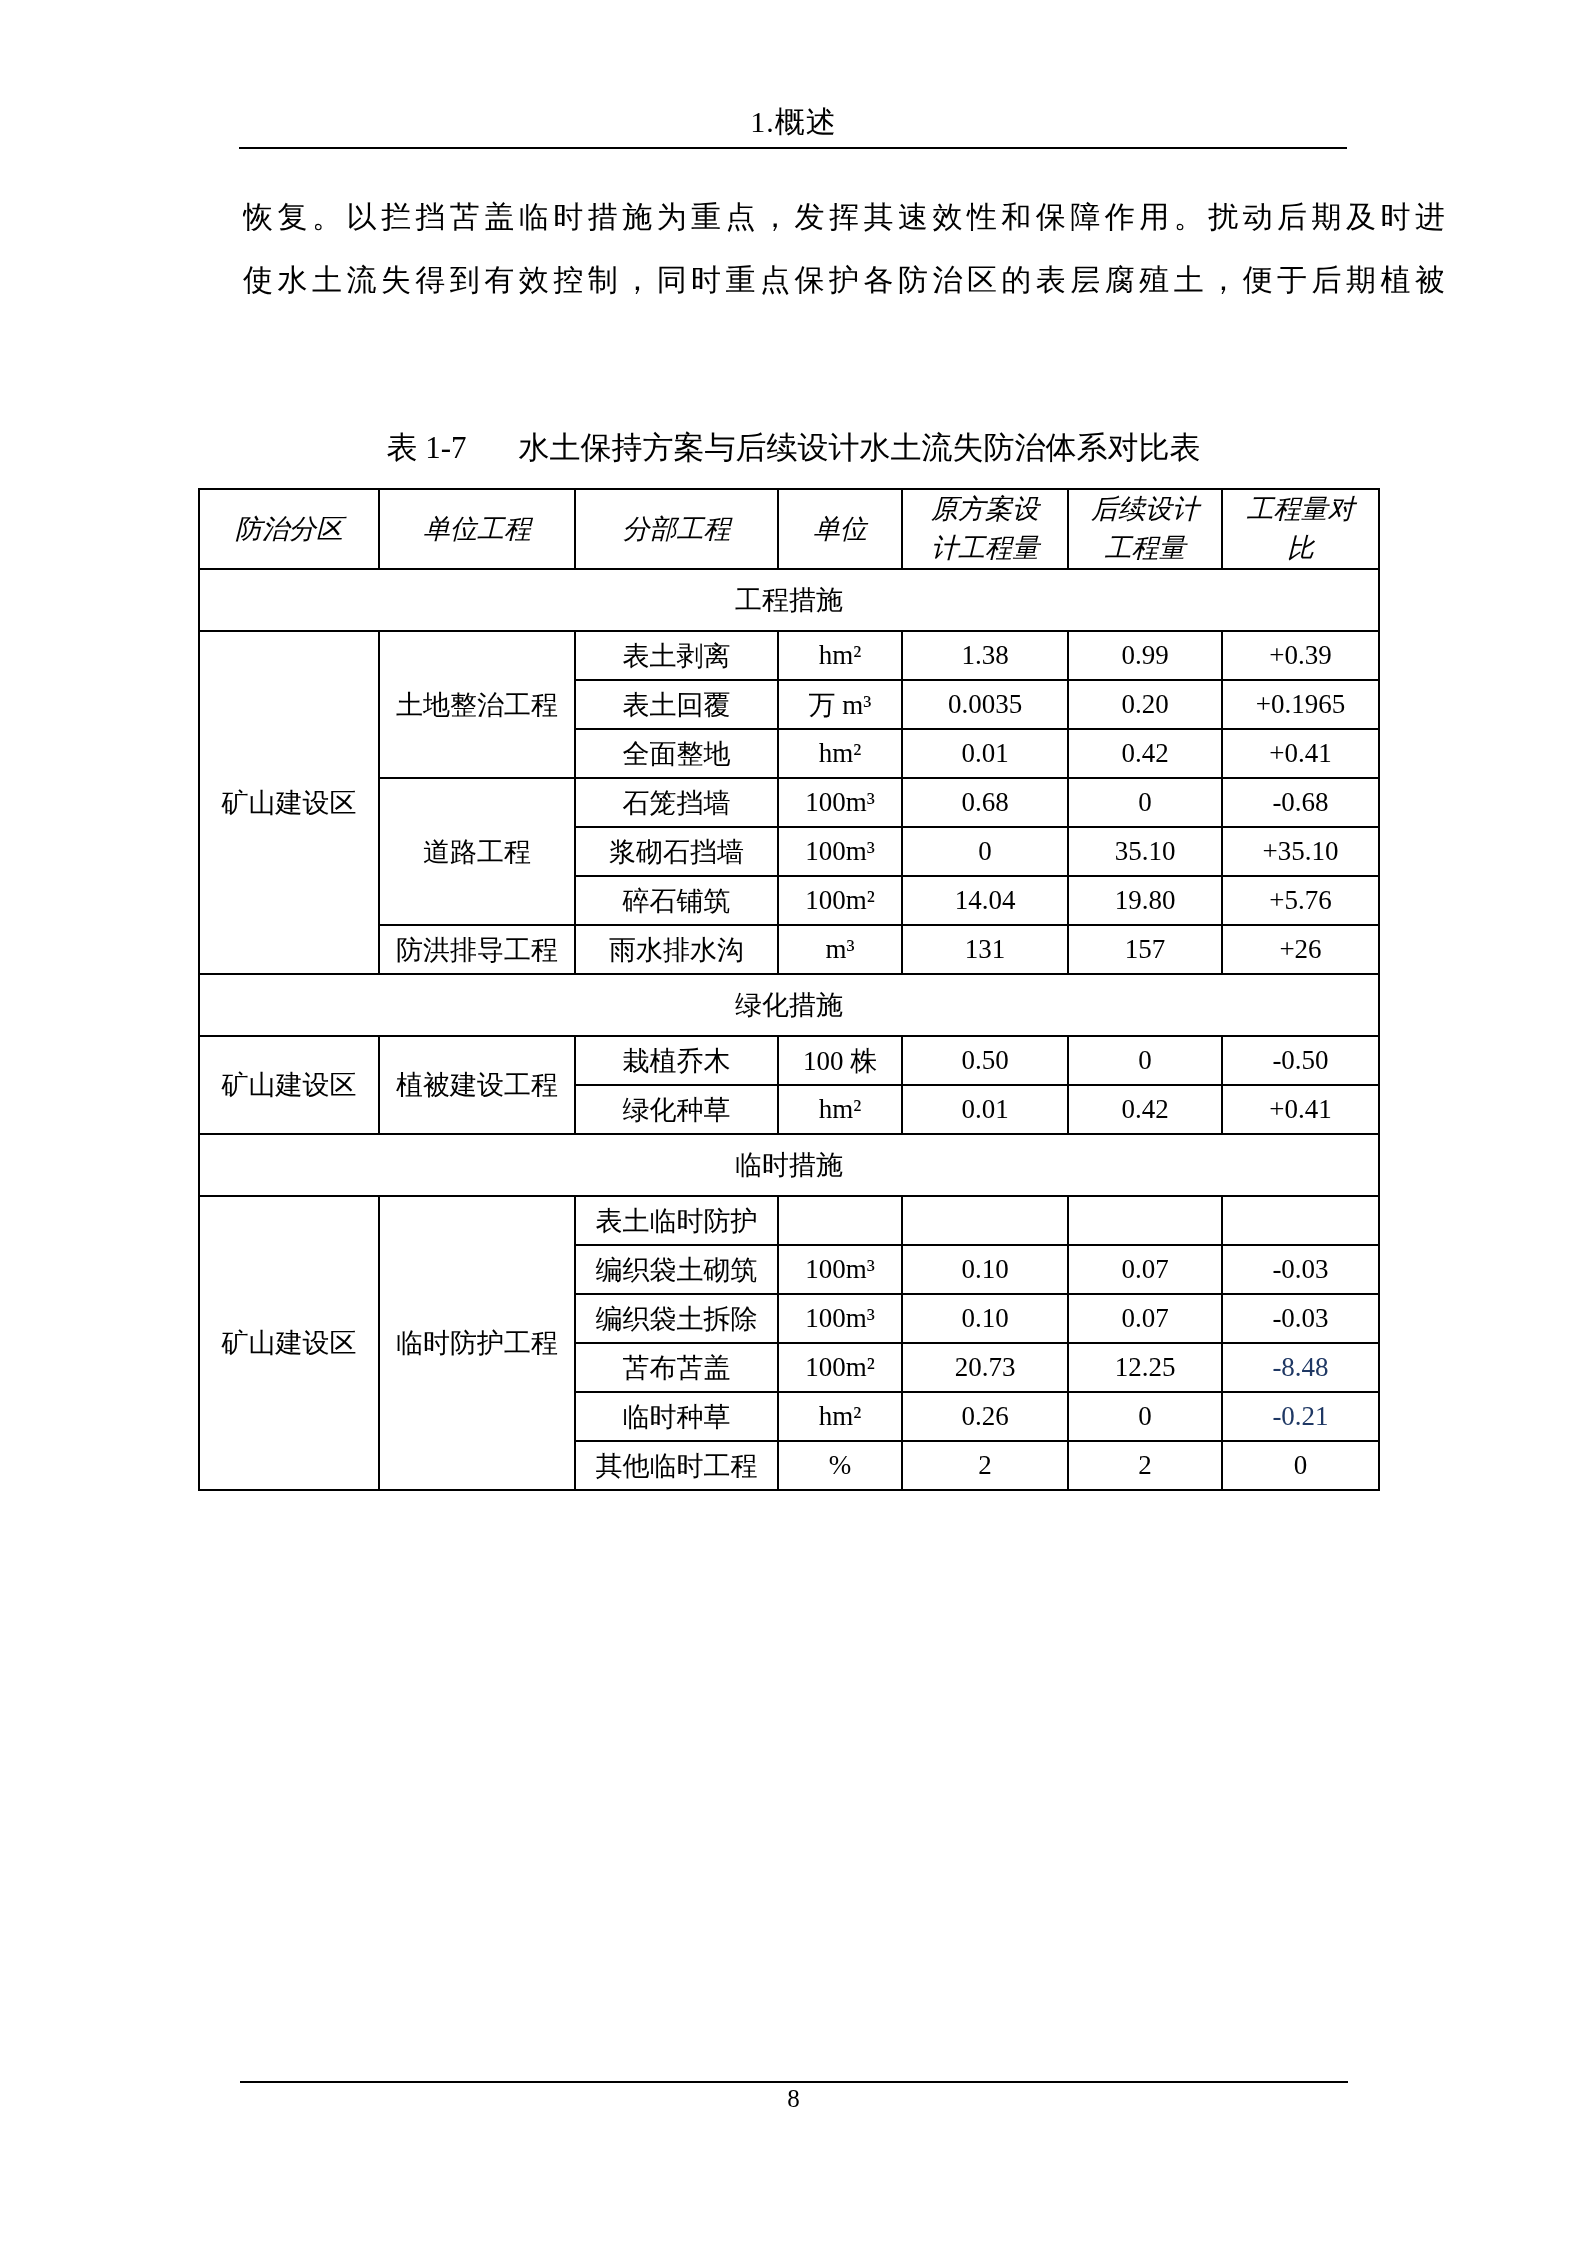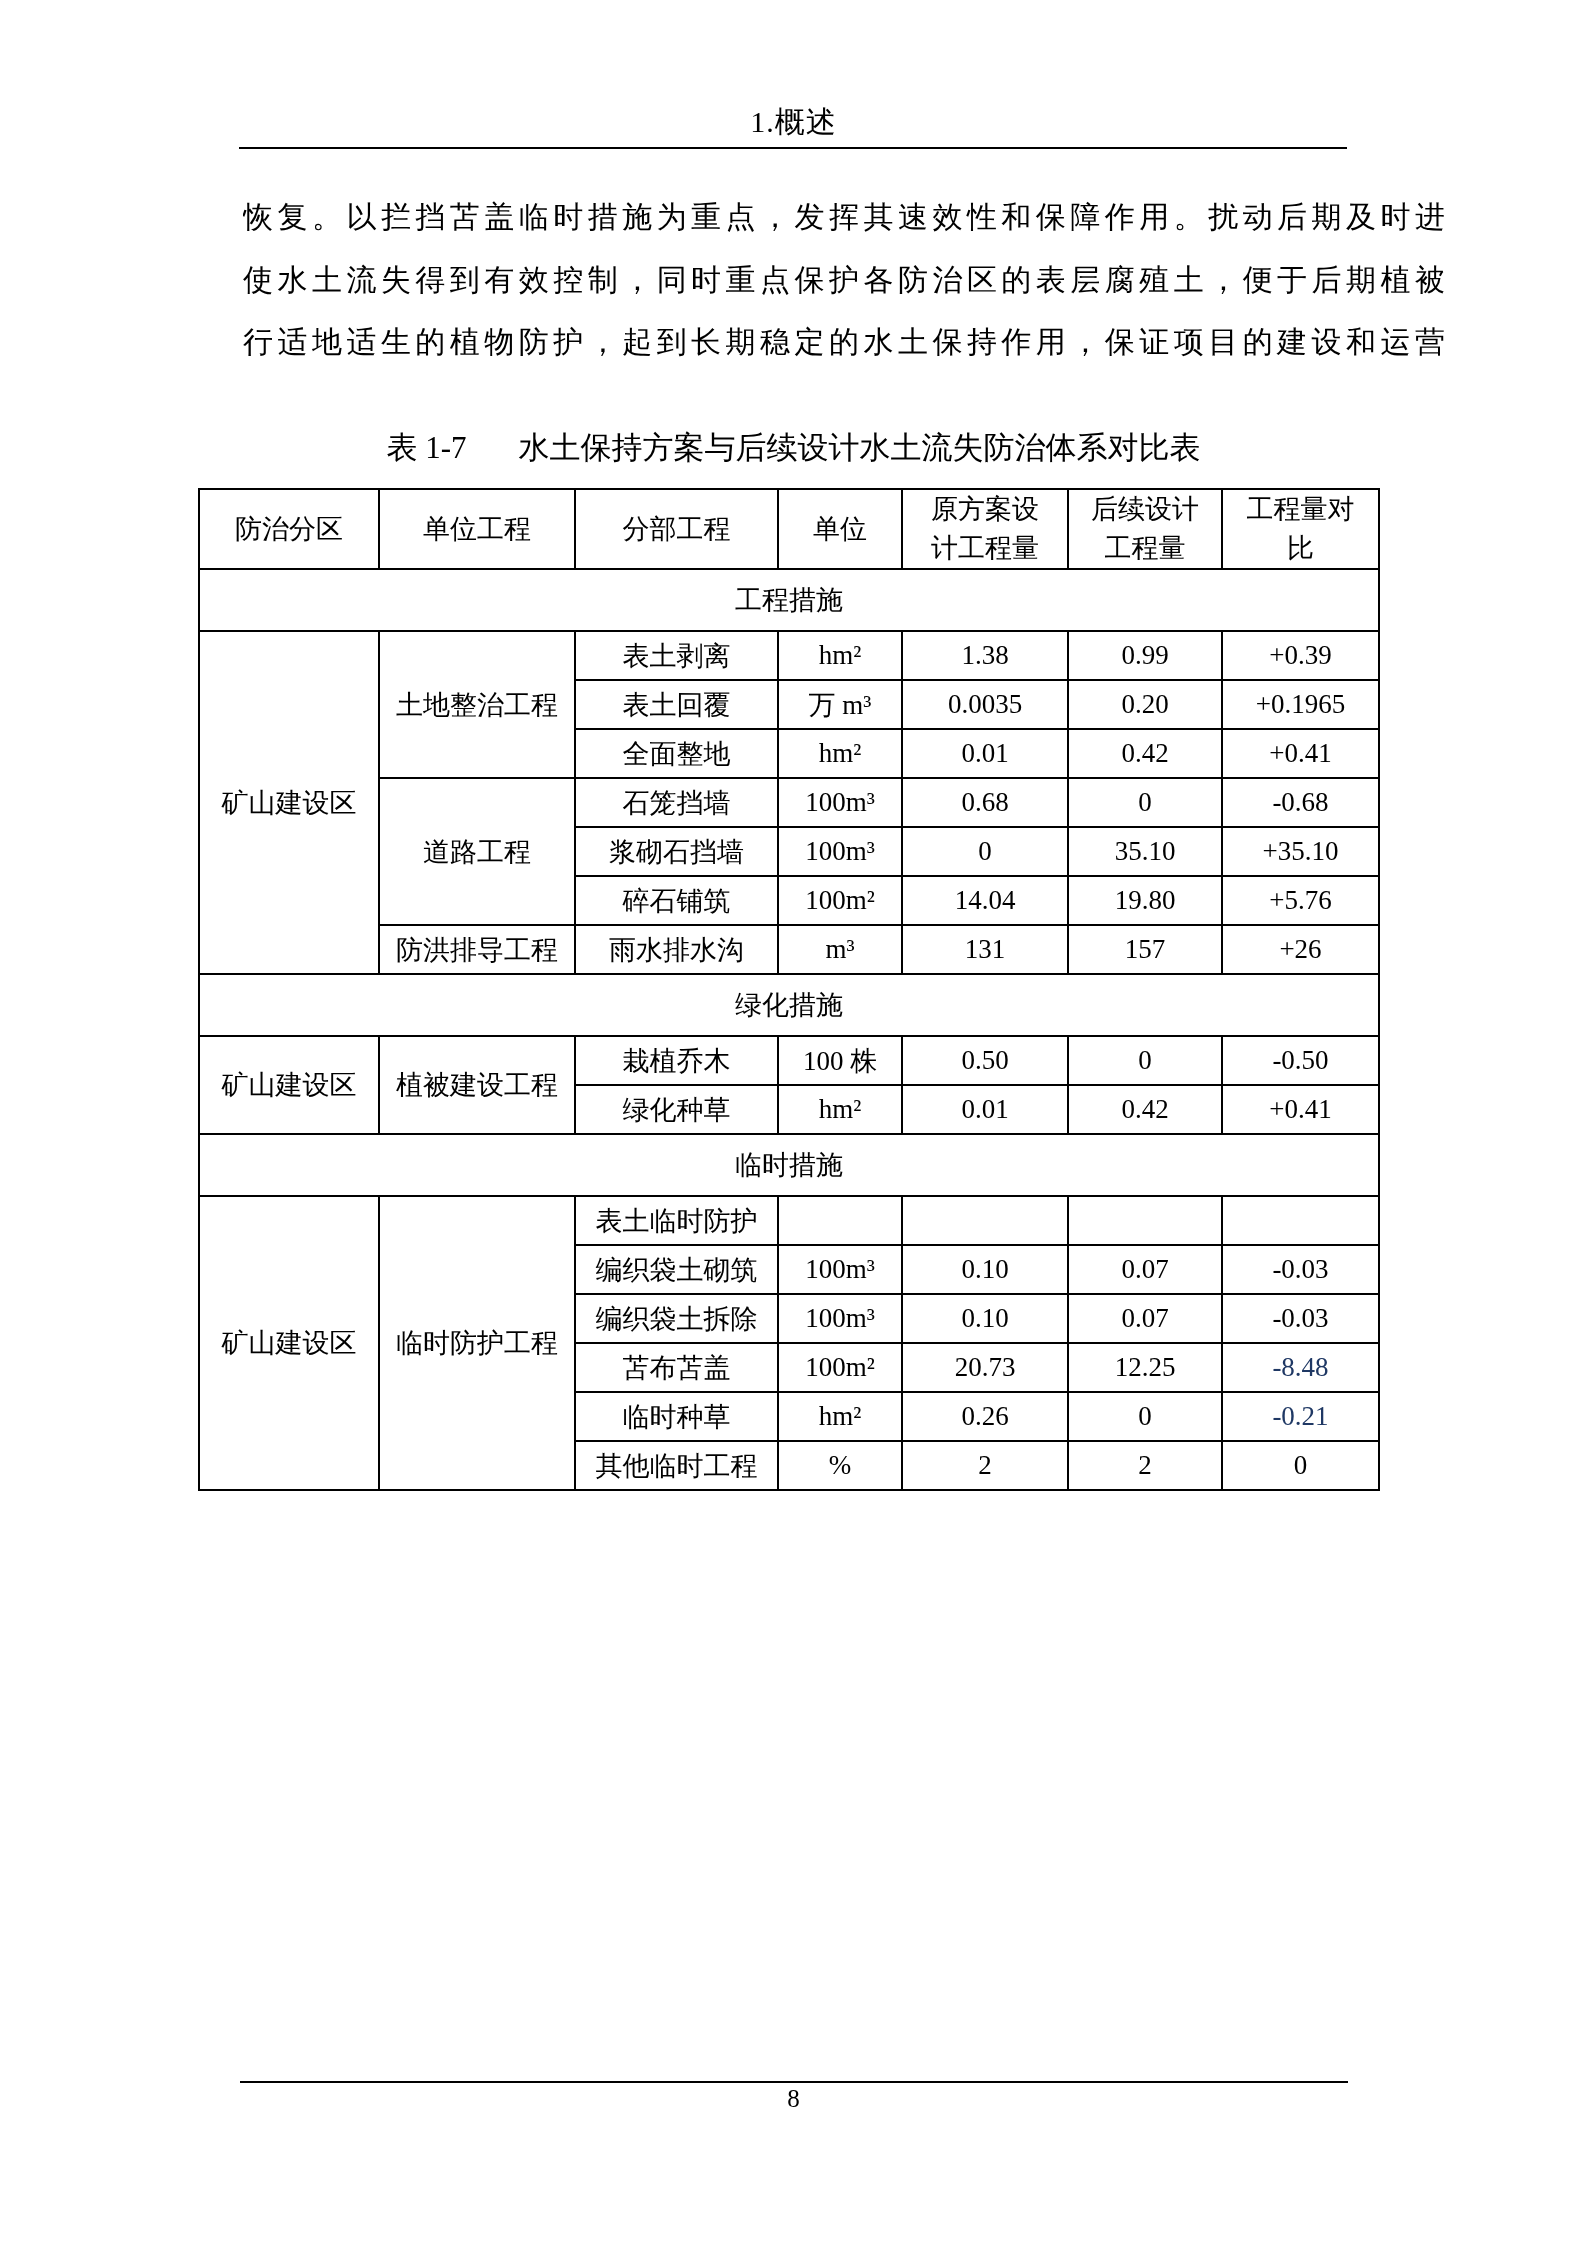--- a/index.html
+++ b/index.html
@@ -41,21 +41,21 @@
   table.cmp-table {
     border-collapse: collapse; table-layout: fixed; width: 1180px;
     font-size: 27px;
   }
   table.cmp-table th, table.cmp-table td {
     border: 2px solid #000;
     text-align: center; vertical-align: middle;
     font-weight: normal; padding: 0 2px;
     overflow: hidden;
   }
-  tr.head-row { height: 76px; }
+  tr.head-row { height: 76px; font-style: italic; }
   tr.head-row th { line-height: 1.45; }
   tr.section-row { height: 62px; }
   tr.data-row { height: 49px; }
   td.neg-blue { color: #1F3864; }
   
   .footer-rule {
     position: absolute; top: 2081px; left: 240px; width: 1108px;
     border-top: 2px solid #000;
   }
   .page-number {
@@ -65,21 +65,20 @@
 </style>
 </head>
 <body>
 
 <div class="page-header-text">1.概述</div>
 <div class="header-rule"></div>
 
 <div class="body-text">
   <div class="body-line">恢复。以拦挡苫盖临时措施为重点，发挥其速效性和保障作用。扰动后期及时进</div>
   <div class="body-line">使水土流失得到有效控制，同时重点保护各防治区的表层腐殖土，便于后期植被</div>
-  <div class="body-line">行适地适生的植物防护，起到长期稳定的水土保持作用，保证项目的建设和运营</div>
 </div>
 
 <div class="table-title">
   <span class="title-label">表 1-7</span><span class="title-main">水土保持方案与后续设计水土流失防治体系对比表</span>
 </div>
 
 <div class="table-wrap">
   <table class="cmp-table">
     <colgroup>
       <col style="width:180px">

